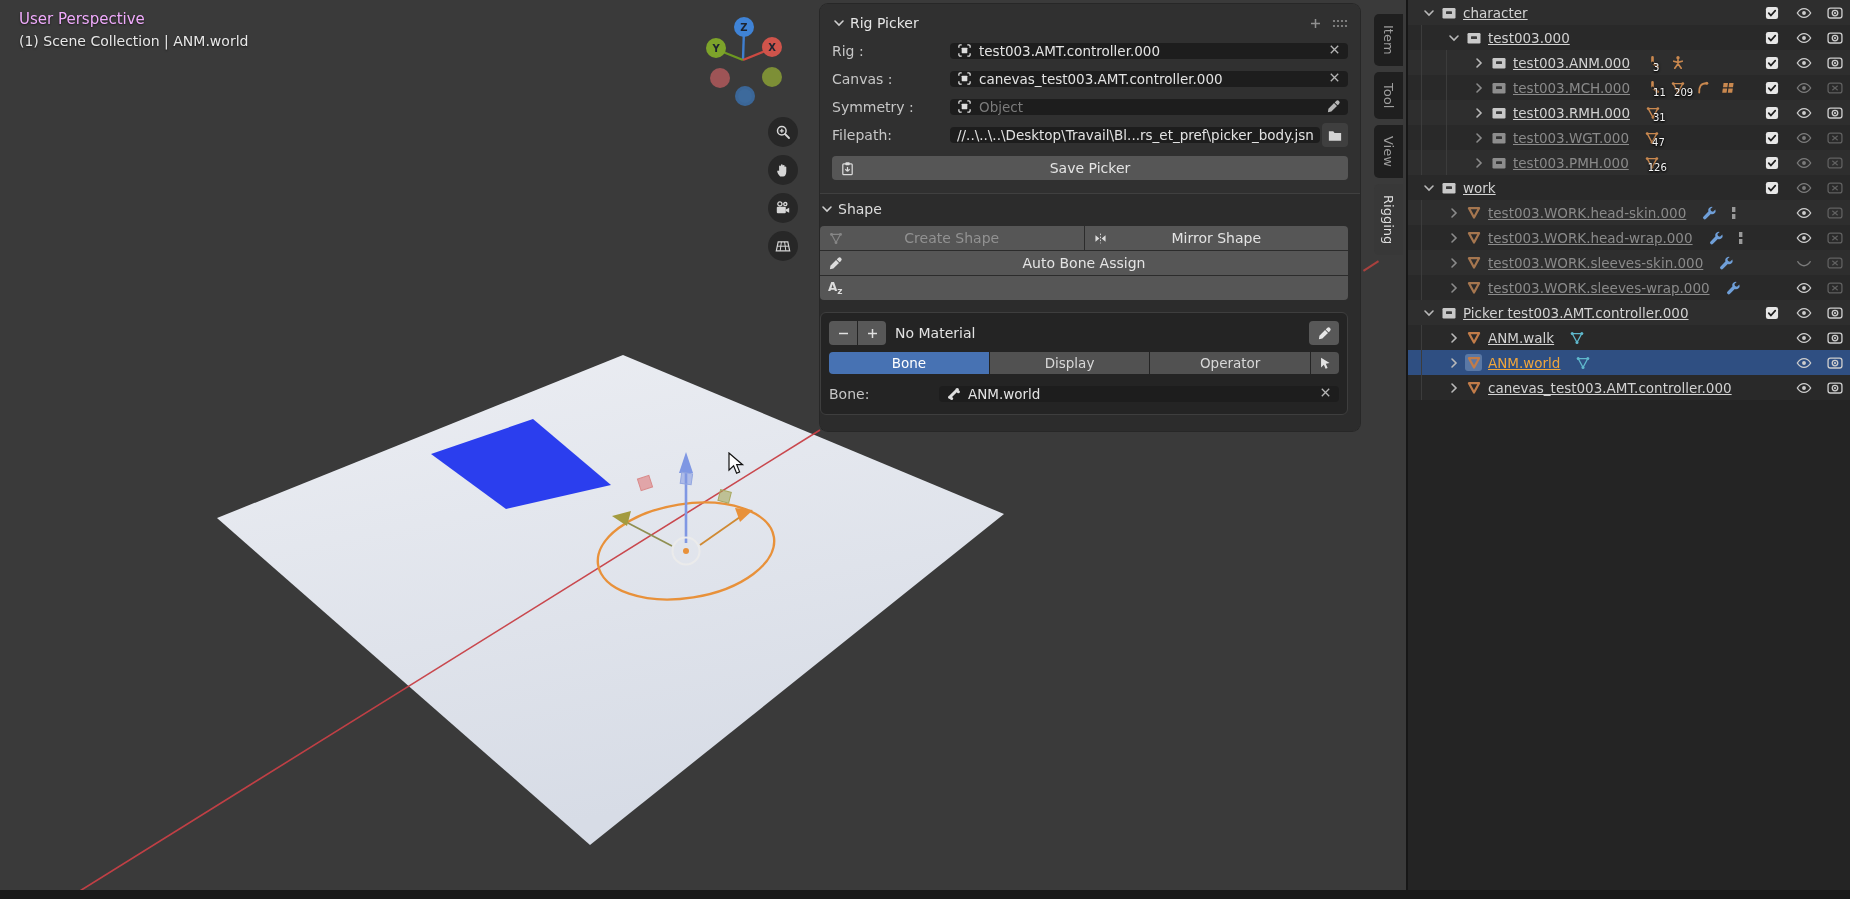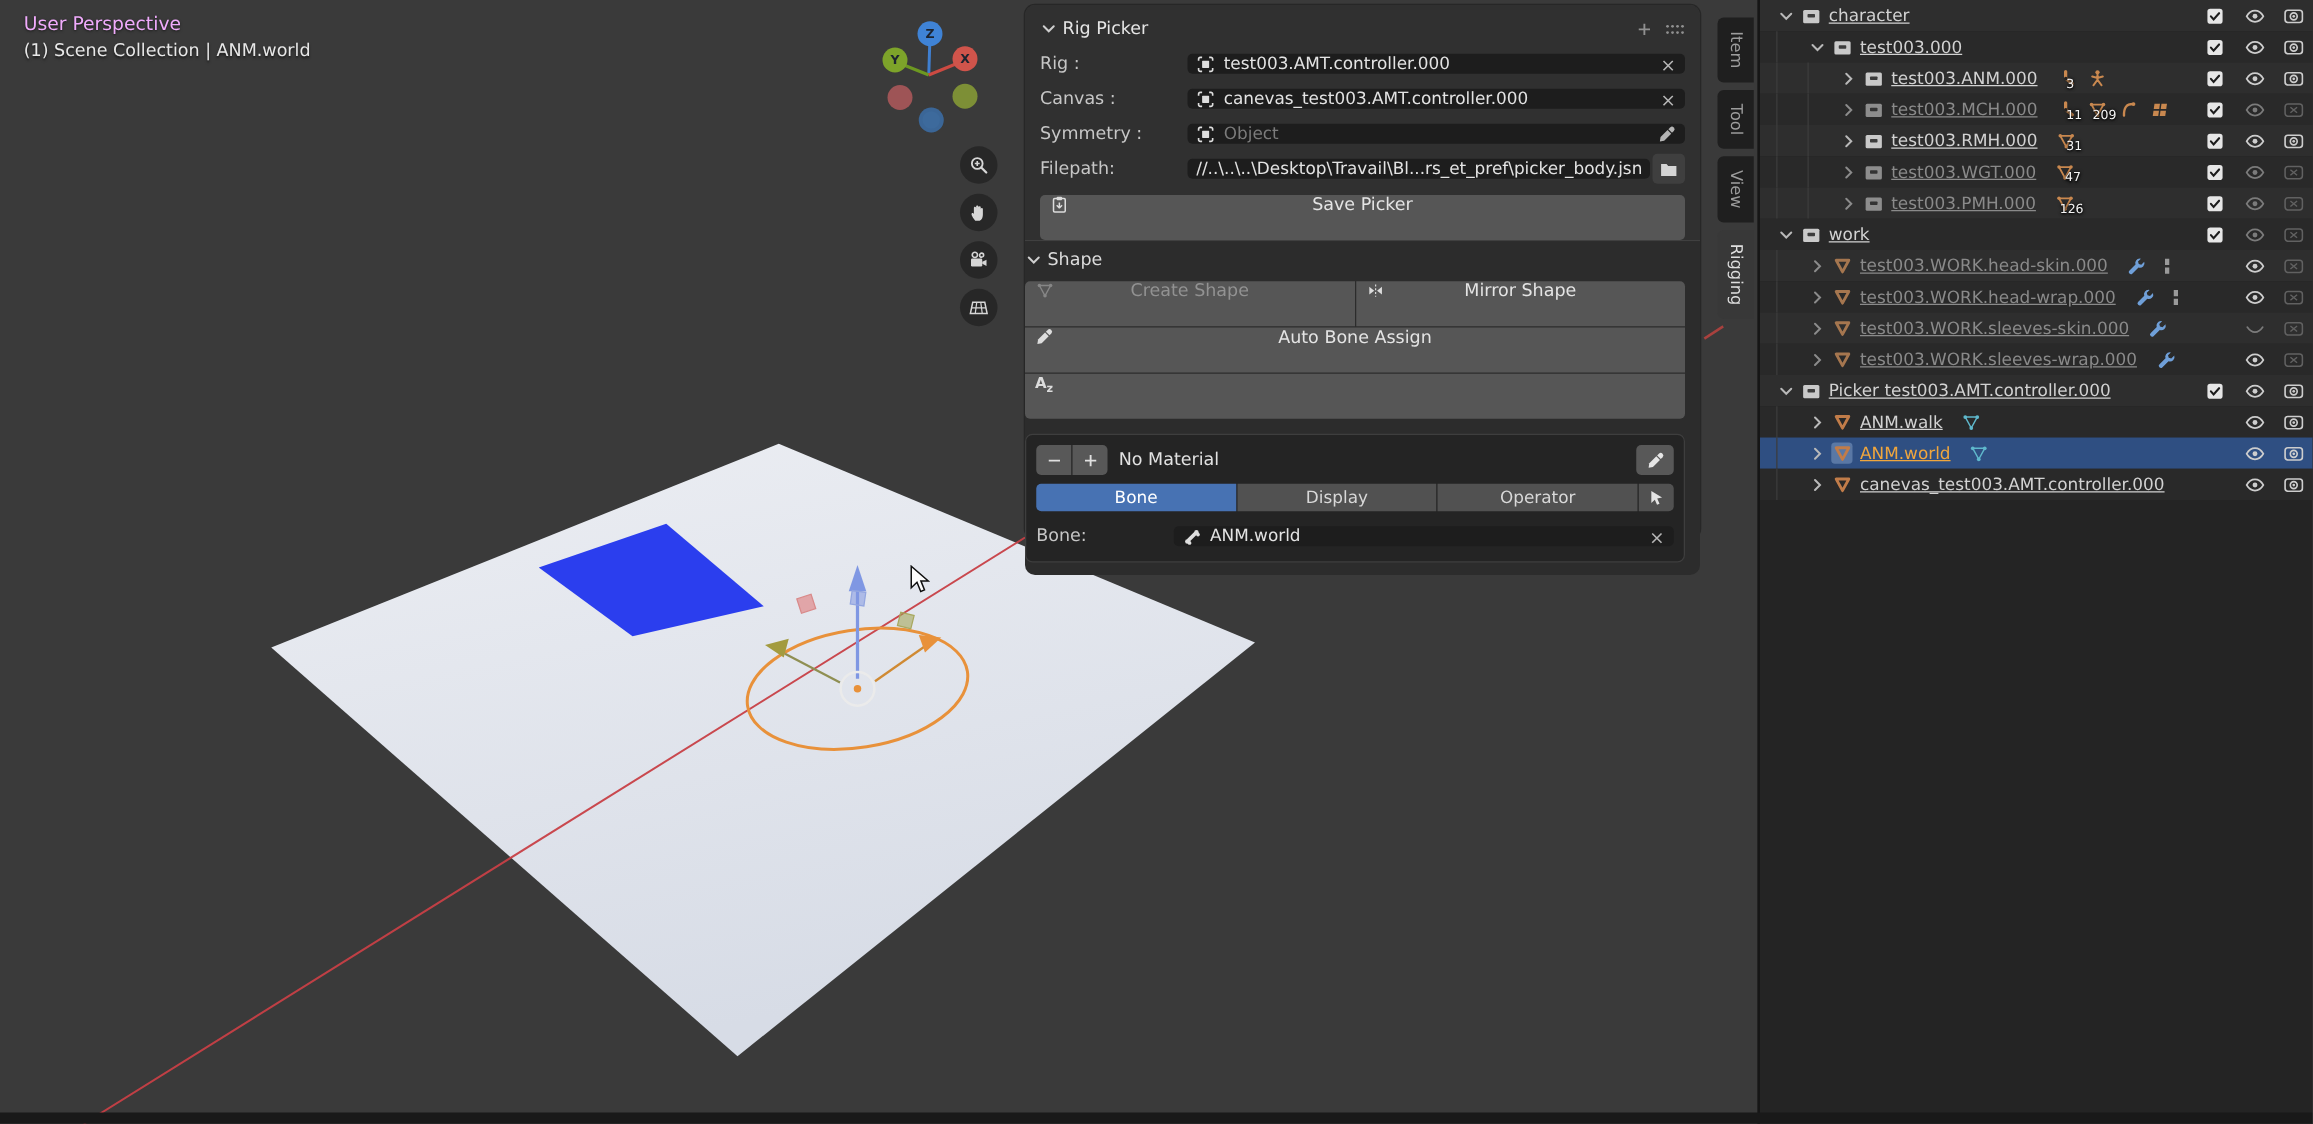--- a/index.html
+++ b/index.html
@@ -29,36 +29,36 @@
   .panel{position:absolute;left:820px;top:4px;width:540px;height:427px;z-index:10;
          background:rgba(48,48,48,.98);border-radius:8px;box-shadow:0 0 0 1px #272727;
          display:flex;flex-direction:column;font-size:14px;}
   .p-inner{padding:7px 12px 0 12px;}
   .p-head{display:flex;align-items:center;height:24px;color:#e6e6e6;}
   .p-head .chev{width:18px;color:#cfcfcf;}
   .p-title{flex:1;font-size:14px;}
   .p-hicons{display:flex;gap:10px;align-items:center;color:#909090;}
   .p-row{display:flex;align-items:center;height:24px;margin-top:4px;}
   .p-label{width:118px;color:#c6c6c6;flex:none;}
-  .field{flex:1;height:16px;background:#1d1d1d;border-radius:4px;display:flex;align-items:flex-end;
+  .field{flex:1;height:16px;background:#1d1d1d;border-radius:4px;display:flex;align-items:flex-start;
          padding:0 7px;gap:7px;color:#e3e3e3;min-width:0;}
   .field .fic{color:#dedede;flex:none;display:flex;}
   .field .fval{flex:1;font-size:13.5px;white-space:nowrap;overflow:hidden;}
   .field .fval.ph{color:#7b7b7b;}
   .field .fx{color:#b5b5b5;flex:none;display:flex;}
   .folderbtn{flex:none;width:26px;height:24px;margin-left:2px;background:#3f3f3f;border-radius:4px;
              display:flex;align-items:center;justify-content:center;color:#d5d5d5;}
-  .btn{height:36px;background:#565656;border-radius:4px;display:flex;align-items:flex-start;
+  .btn{height:24px;background:#565656;border-radius:4px;display:flex;align-items:center;
        color:#e4e4e4;position:relative;font-size:14px;}
   .btn .bic{position:absolute;left:8px;display:flex;color:#dcdcdc;}
   .btn .blabel{flex:1;text-align:center;}
   .btn.disabled{color:#929292;}
   .btn.disabled .bic{color:#868686;}
   .savebtn{margin-top:9px;}
-  .subpanel{background:#2c2c2c;border-top:1px solid #404040;
+  .subpanel{margin-top:13px;background:#2c2c2c;border-top:1px solid #404040;
             border-radius:0 0 8px 8px;flex:1;padding:2px 12px 10px 0;}
   .sp-head{display:flex;align-items:center;height:26px;color:#dcdcdc;}
   .sp-head .chev{width:18px;color:#cfcfcf;}
   .shape-grid{display:flex;flex-direction:column;gap:1px;margin-top:4px;}
   .shape-row1{display:flex;gap:1px;}
   .shape-row1 .btn{flex:1;}
   .shape-grid .btn{border-radius:0;}
   .shape-row1 .btn:first-child{border-top-left-radius:4px;}
   .shape-row1 .btn:last-child{border-top-right-radius:4px;}
   .shape-grid .btn.last{border-bottom-left-radius:4px;border-bottom-right-radius:4px;font-weight:bold;}

